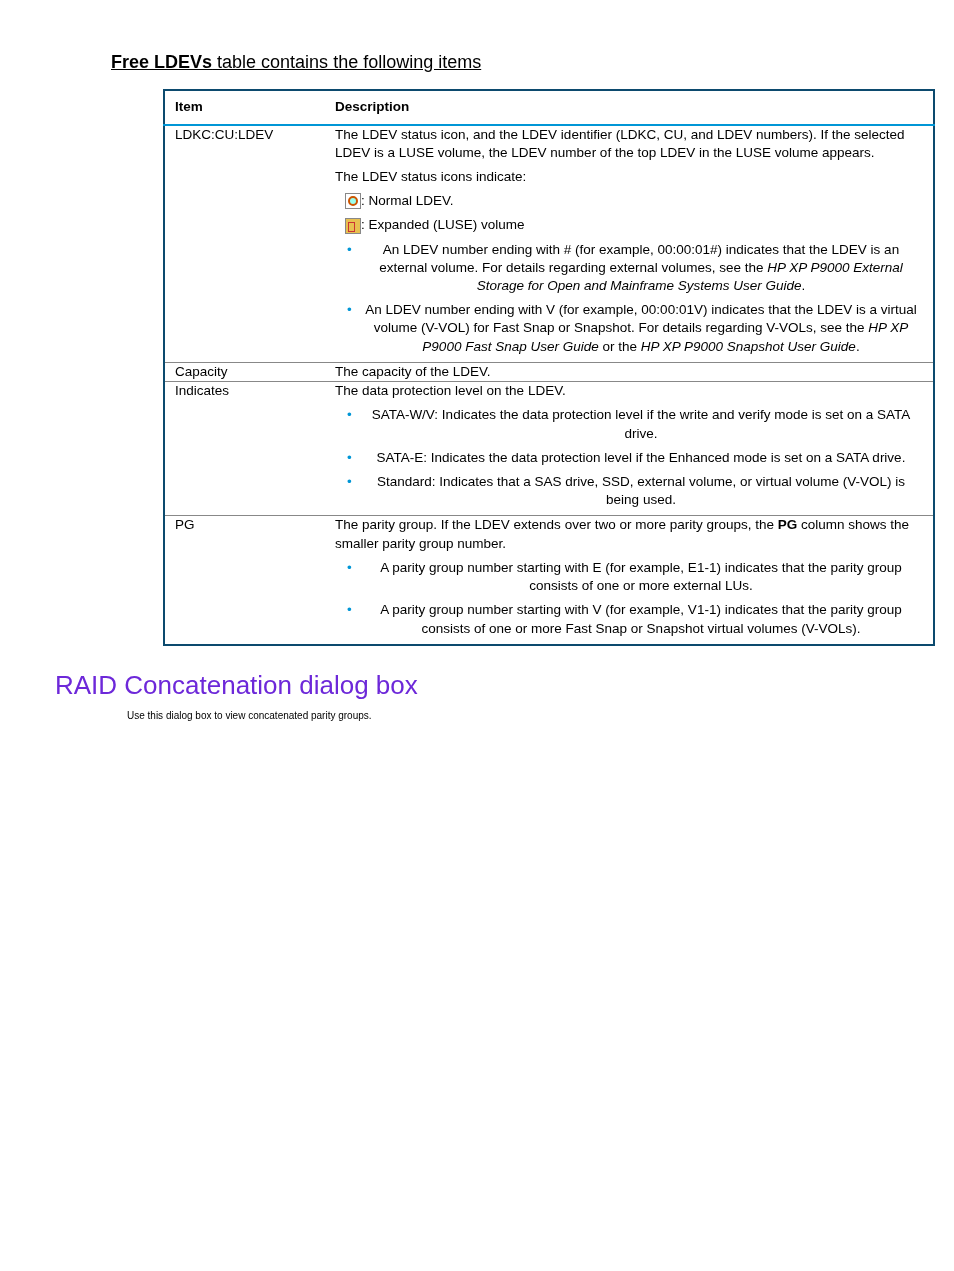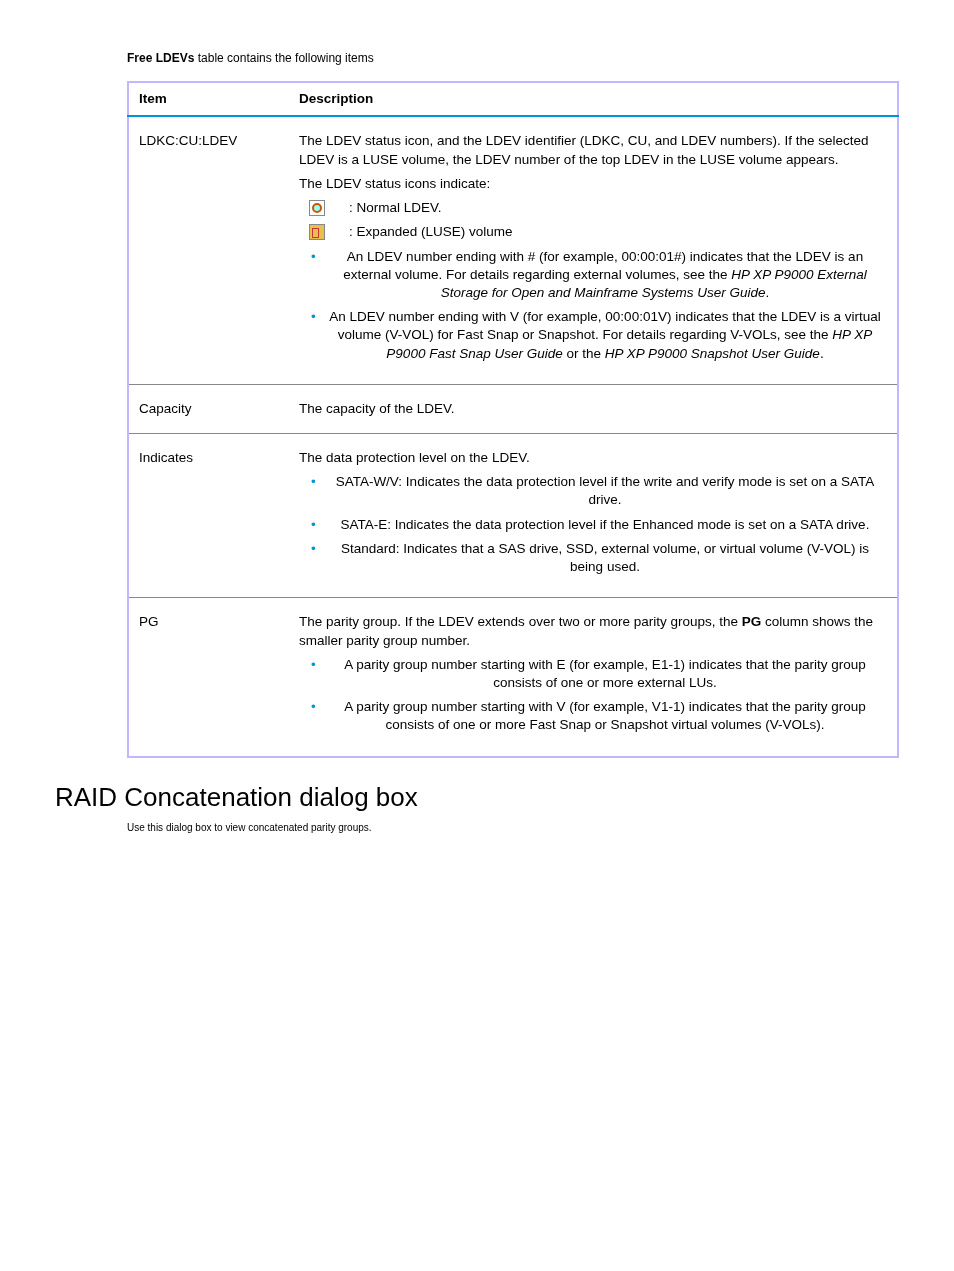--- a/index.html
+++ b/index.html
@@ -5,41 +5,42 @@
   body {
     font-family: Arial, Helvetica, sans-serif;
     font-size: 14px;
     color: #000;
     margin: 0;
     padding: 50px 55px 40px 55px;
     width: 844px;
     line-height: 1.35;
   }
   .intro-line {
-    margin: 0 0 15px 72px;
-    font-size: 12px;
+    margin: 0 0 15px 56px;
+    font-size: 18px;
+    text-decoration: underline;
   }
   .intro-line .bold { font-weight: bold; }
   table.main {
     border-collapse: collapse;
     width: 100%;
-    margin-left: 72px;
+    margin-left: 108px;
     width: calc(100% - 72px);
-    border: 2px solid #c4b5fd;
+    border: 2px solid #0c4a6e;
   }
   table.main th {
     text-align: left;
     font-weight: bold;
     padding: 7px 10px;
     border-bottom: 2px solid #0096d6;
     vertical-align: top;
     font-size: 13.5px;
   }
   table.main td {
-    padding: 15px 10px;
+    padding: 0 10px;
     border-top: 1px solid #888;
     vertical-align: top;
     font-size: 13.5px;
   }
   table.main tr:first-child td { border-top: none; }
   .col-item { width: 140px; }
   ul {
     list-style: none;
     padding-left: 12px;
     margin: 4px 0;
@@ -53,21 +54,21 @@
   ul li::before {
     content: "•";
     color: #0096d6;
     position: absolute;
     left: 0;
     top: 0;
   }
   .para { margin: 0 0 6px 0; }
   .italic { font-style: italic; }
   .bold { font-weight: bold; }
-  .icon-desc { margin: 6px 0 6px 10px; display:flex; align-items:center; gap:24px;}
+  .icon-desc { margin: 6px 0 6px 10px; display:flex; align-items:center; gap:0;}
   .icon-box {
     display:inline-block;
     width:14px; height:14px;
     border:1px solid #888;
     background: #fff;
     position:relative;
     flex-shrink:0;
   }
   .icon-box.normal::after{
     content:"";
@@ -80,21 +81,21 @@
   .icon-box.luse{
     background:#e8c050;
   }
   .icon-box.luse::after{
     content:"";
     position:absolute;
     top:3px; left:2px; width:5px; height:8px;
     border:1px solid #c33;
   }
   h2.section {
-    color: #000000;
+    color: #6d28d9;
     font-weight: normal;
     font-size: 26px;
     margin: 22px 0 6px 0;
   }
   .body-text {
     margin: 0 0 0 72px;
     font-size: 10px;
   }
 </style>
 </head>

